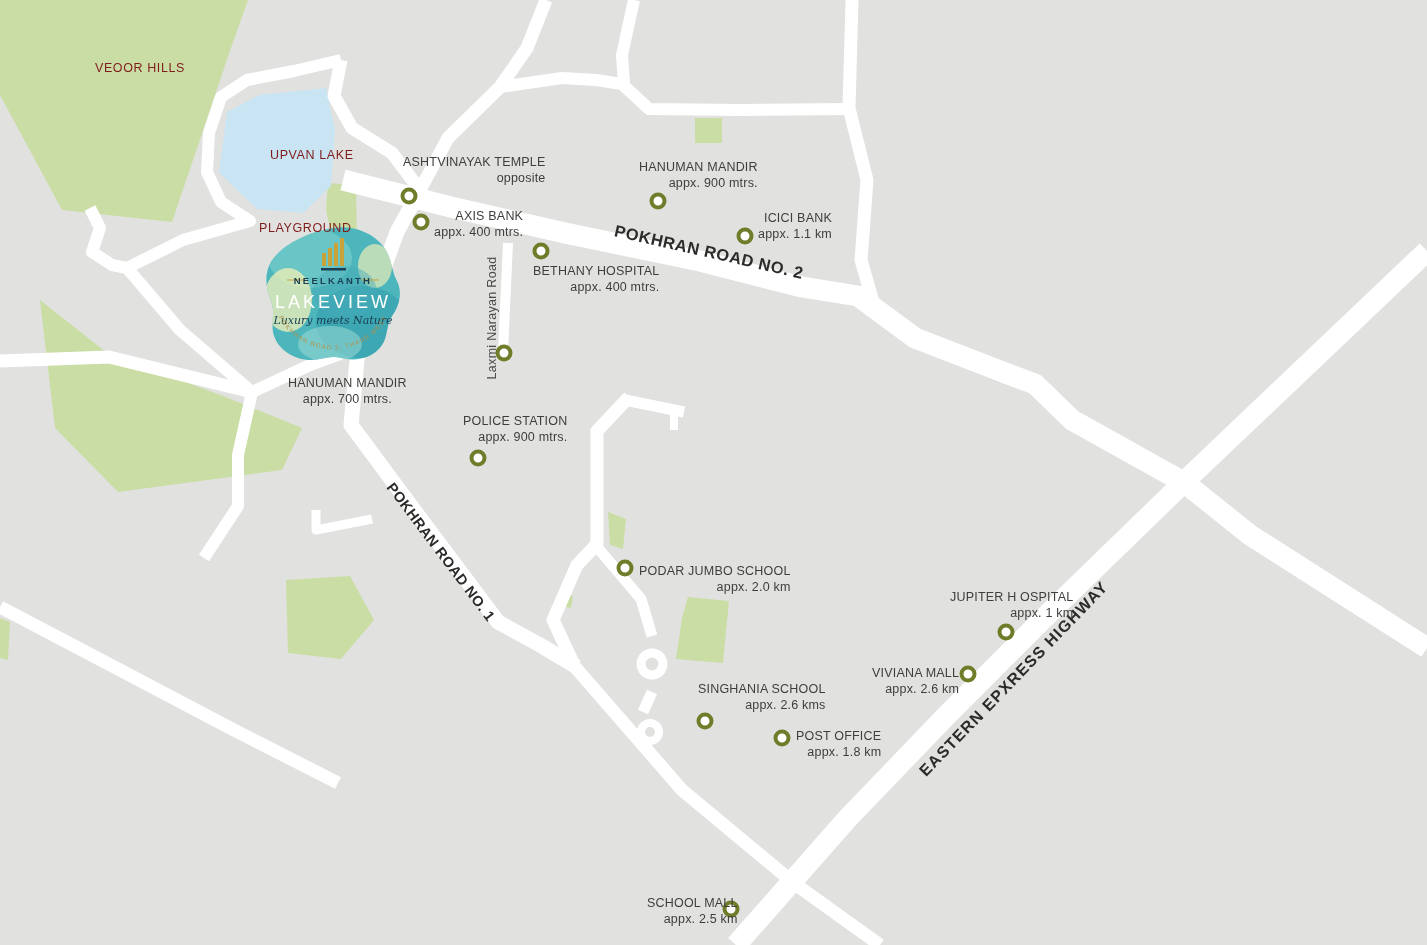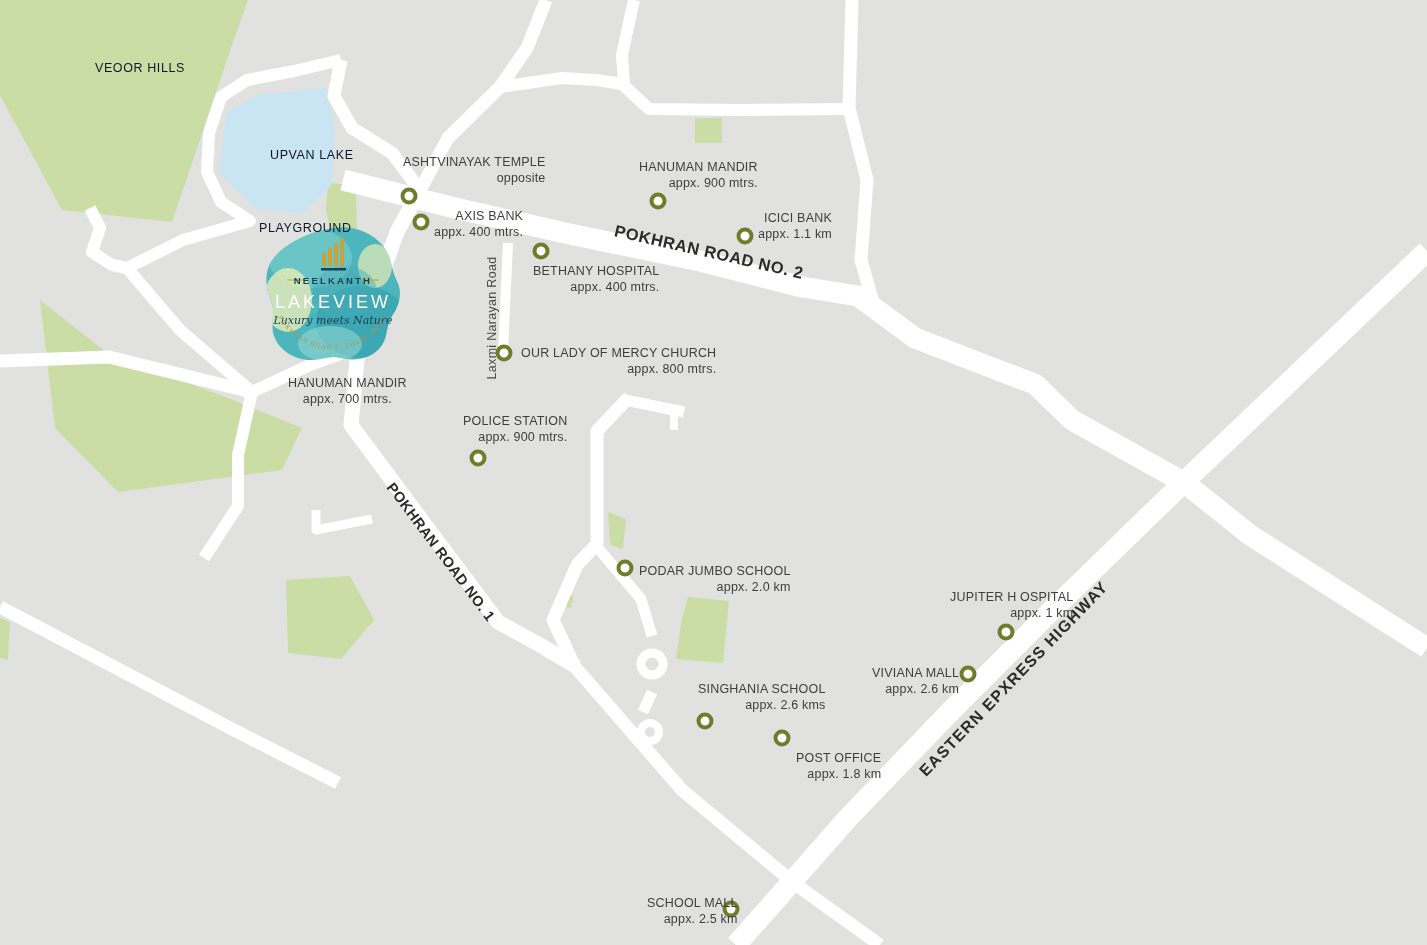--- a/index.html
+++ b/index.html
@@ -8,21 +8,21 @@
     background:#e1e2df;
     font-family:"Liberation Sans", sans-serif;
   }
   .map svg{position:absolute;left:0;top:0;}
   .lbl{
     position:absolute;color:#3e3e3c;font-size:12.5px;line-height:15.5px;
     letter-spacing:.2px;white-space:nowrap;text-align:right;
   }
   .lbl.c{text-align:center;}
   .area-lbl{
-    position:absolute;color:#0f172a;font-size:12.5px;letter-spacing:.6px;white-space:nowrap;
+    position:absolute;color:#7f1d1d;font-size:12.5px;letter-spacing:.6px;white-space:nowrap;
   }
   .road-lbl{
     position:absolute;color:#2b2b2a;font-weight:bold;white-space:nowrap;
     transform-origin:center center;
   }
   .marker{
     position:absolute;width:17px;height:17px;border-radius:50%;
     border:4.5px solid #6f7d2b;background:#ffffff;box-sizing:border-box;
     transform:translate(-50%,-50%);
   }
@@ -147,24 +147,20 @@
     <div>appx. 400 mtrs.</div>
   </div>
   <div class="lbl" style="left:639px;top:160px">
     <div>HANUMAN MANDIR</div>
     <div>appx. 900 mtrs.</div>
   </div>
   <div class="lbl" style="left:758px;top:211px">
     <div>ICICI BANK</div>
     <div>appx. 1.1 km</div>
   </div>
-  <div class="lbl" style="left:521px;top:346px">
-    <div>OUR LADY OF MERCY CHURCH</div>
-    <div>appx. 800 mtrs.</div>
-  </div>
   <div class="lbl c" style="left:288px;top:376px">
     <div>HANUMAN MANDIR</div>
     <div>appx. 700 mtrs.</div>
   </div>
   <div class="lbl" style="left:463px;top:414px">
     <div>POLICE STATION</div>
     <div>appx. 900 mtrs.</div>
   </div>
   <div class="lbl" style="left:639px;top:564px">
     <div>PODAR JUMBO SCHOOL</div>
@@ -175,21 +171,21 @@
     <div>appx. 1 km</div>
   </div>
   <div class="lbl" style="left:872px;top:666px">
     <div>VIVIANA MALL</div>
     <div>appx. 2.6 km</div>
   </div>
   <div class="lbl" style="left:698px;top:682px">
     <div>SINGHANIA SCHOOL</div>
     <div>appx. 2.6 kms</div>
   </div>
-  <div class="lbl" style="left:796px;top:751px">
+  <div class="lbl" style="left:796px;top:729px">
     <div>POST OFFICE</div>
     <div>appx. 1.8 km</div>
   </div>
   <div class="lbl" style="left:647px;top:896px">
     <div>SCHOOL  MALL</div>
     <div>appx. 2.5 km</div>
   </div>
 
 </div>
 

